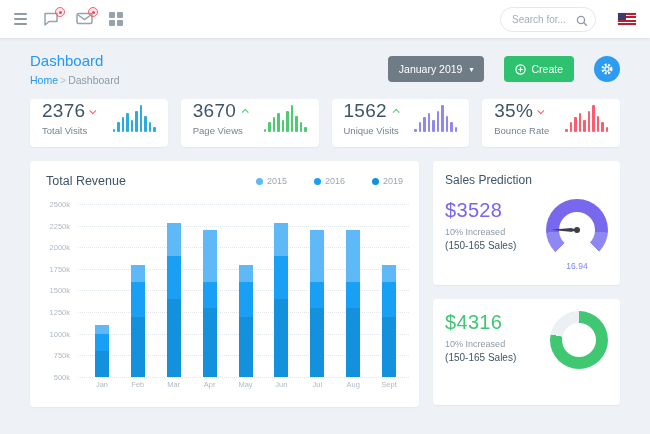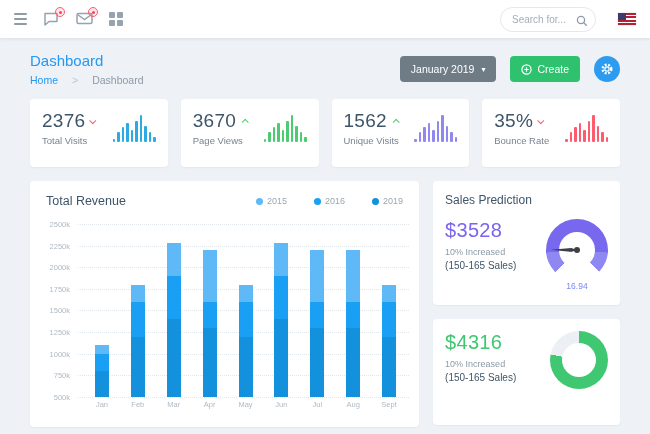--- a/index.html
+++ b/index.html
@@ -22,33 +22,33 @@
   .search-box input { width:96px; height:25px; border:1px solid #e2e8ee; border-radius:13px; padding:0 24px 0 11px; font-size:10px; color:#54667a; outline:none; font-family:inherit; }
   .search-box input::placeholder { color:#a3aeb9; }
   .search-ic { position:absolute; right:8px; top:6px; }
   .flag { width:18px; height:12px; background:repeating-linear-gradient(180deg,#b22234 0 1.75px,#fff 1.75px 3.5px); position:relative; box-shadow:0 0 1px rgba(0,0,0,.3); cursor:pointer; }
   .flag::after { content:""; position:absolute; left:0; top:0; width:8px; height:6.5px; background:#3c3b6e; }
 
   
   .content { padding:12px 30px 0 30px; }
   .page-head { display:flex; align-items:center; justify-content:space-between; margin:2px 0 13px; }
   .page-title { font-size:15px; font-weight:500; color:#2498f3; margin-bottom:5px; }
-  .crumbs { font-size:10.5px; color:#8d9aa5; display:flex; gap:14px; align-items:center; }
+  .crumbs { font-size:10.5px; color:#8d9aa5; display:flex; gap:2px; align-items:center; }
   .crumb-home { color:#2498f3; cursor:pointer; text-decoration:none; }
   .crumb-sep { color:#bcc6cf; }
-  .head-actions { display:flex; align-items:center; gap:14px; }
+  .head-actions { display:flex; align-items:center; gap:20px; }
   .btn { border:none; border-radius:4px; font-family:inherit; font-size:10.5px; color:#fff; height:26px; display:flex; align-items:center; gap:5px; padding:0 11px; cursor:pointer; }
   .btn-month { background:#6f7c86; }
   .btn-month .caret { font-size:8px; margin-left:2px; }
   .btn-create { background:#2ec16e; }
   .btn-gear { width:26px; height:26px; border-radius:50%; background:#2d9cf0; border:none; display:flex; align-items:center; justify-content:center; cursor:pointer; }
 
   
   .stats-row { display:flex; gap:13px; margin-bottom:14px; }
-  .stat-card { flex:1; background:#fff; border-radius:4px; box-shadow:0 1px 2px rgba(50,70,90,.06); height:68px; padding:12px 12px 22px; display:flex; justify-content:space-between; align-items:center; }
+  .stat-card { flex:1; background:#fff; border-radius:4px; box-shadow:0 1px 2px rgba(50,70,90,.06); height:48px; padding:12px 12px 22px; display:flex; justify-content:space-between; align-items:center; }
   .stat-value-row { display:flex; align-items:center; gap:6px; }
   .stat-value { font-size:19px; font-weight:400; color:#3e5569; letter-spacing:.3px; }
   .chev { width:5px; height:5px; display:inline-block; border-left:1.5px solid; border-bottom:1.5px solid; }
   .chev.down { transform:rotate(-45deg) translateY(-1px); }
   .chev.up { transform:rotate(135deg) translateY(-1px); }
   .stat-label { font-size:9.5px; color:#77838f; margin-top:3px; }
   .stat-bars { display:flex; align-items:flex-end; gap:2px; height:28px; }
   .stat-bars i { width:2.5px; border-radius:1px; display:block; }
 
   

